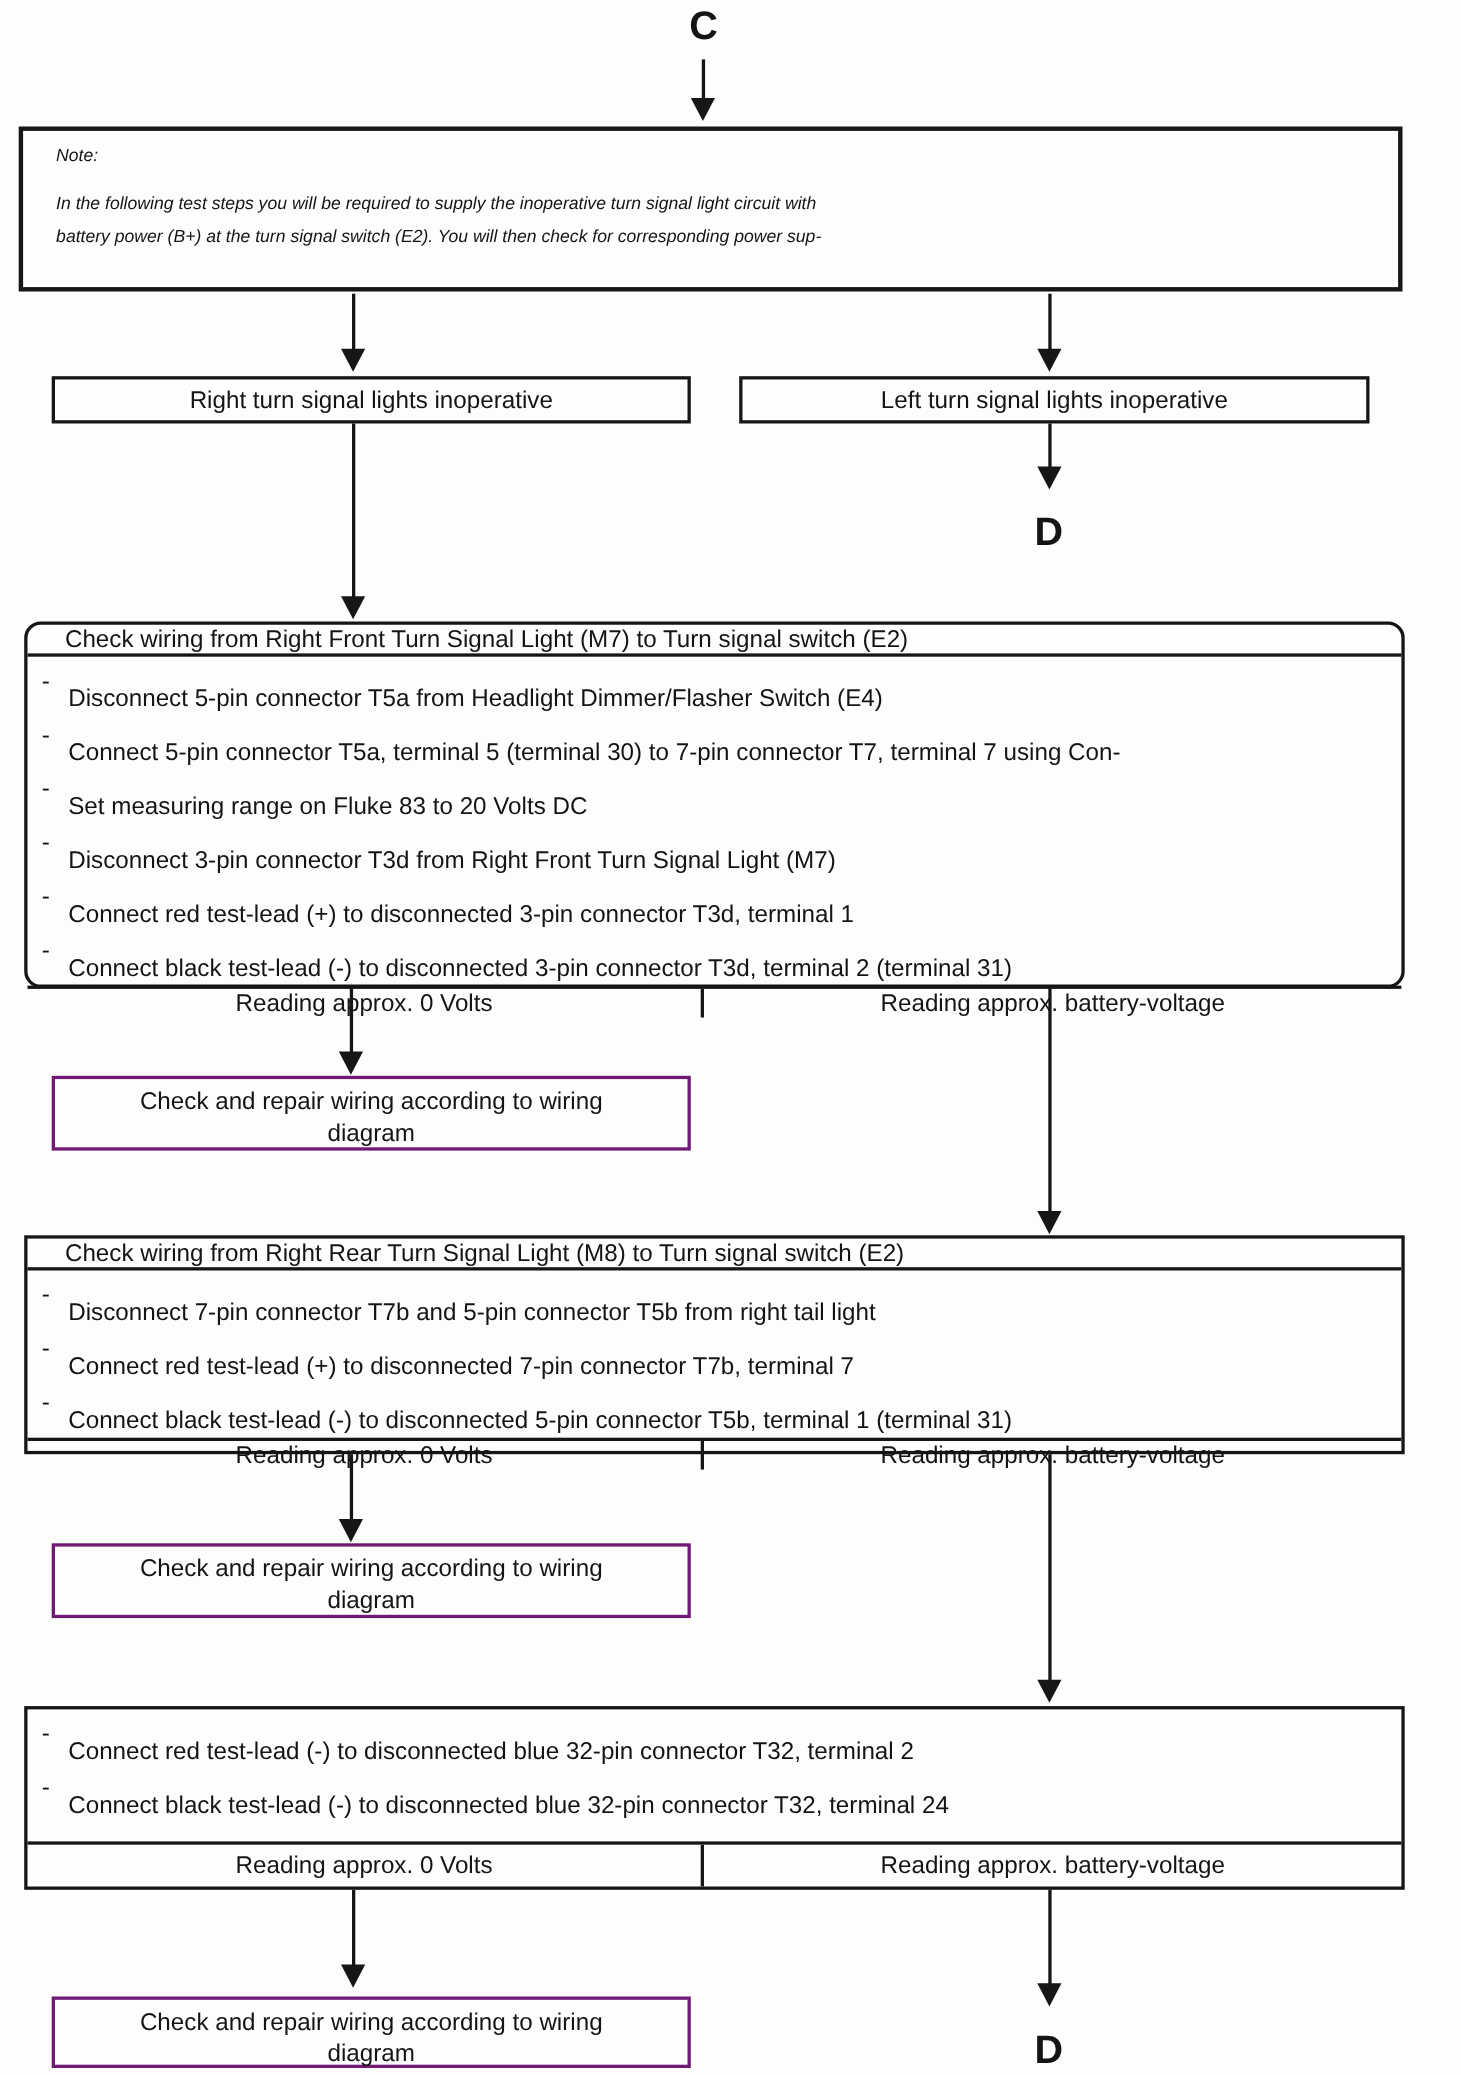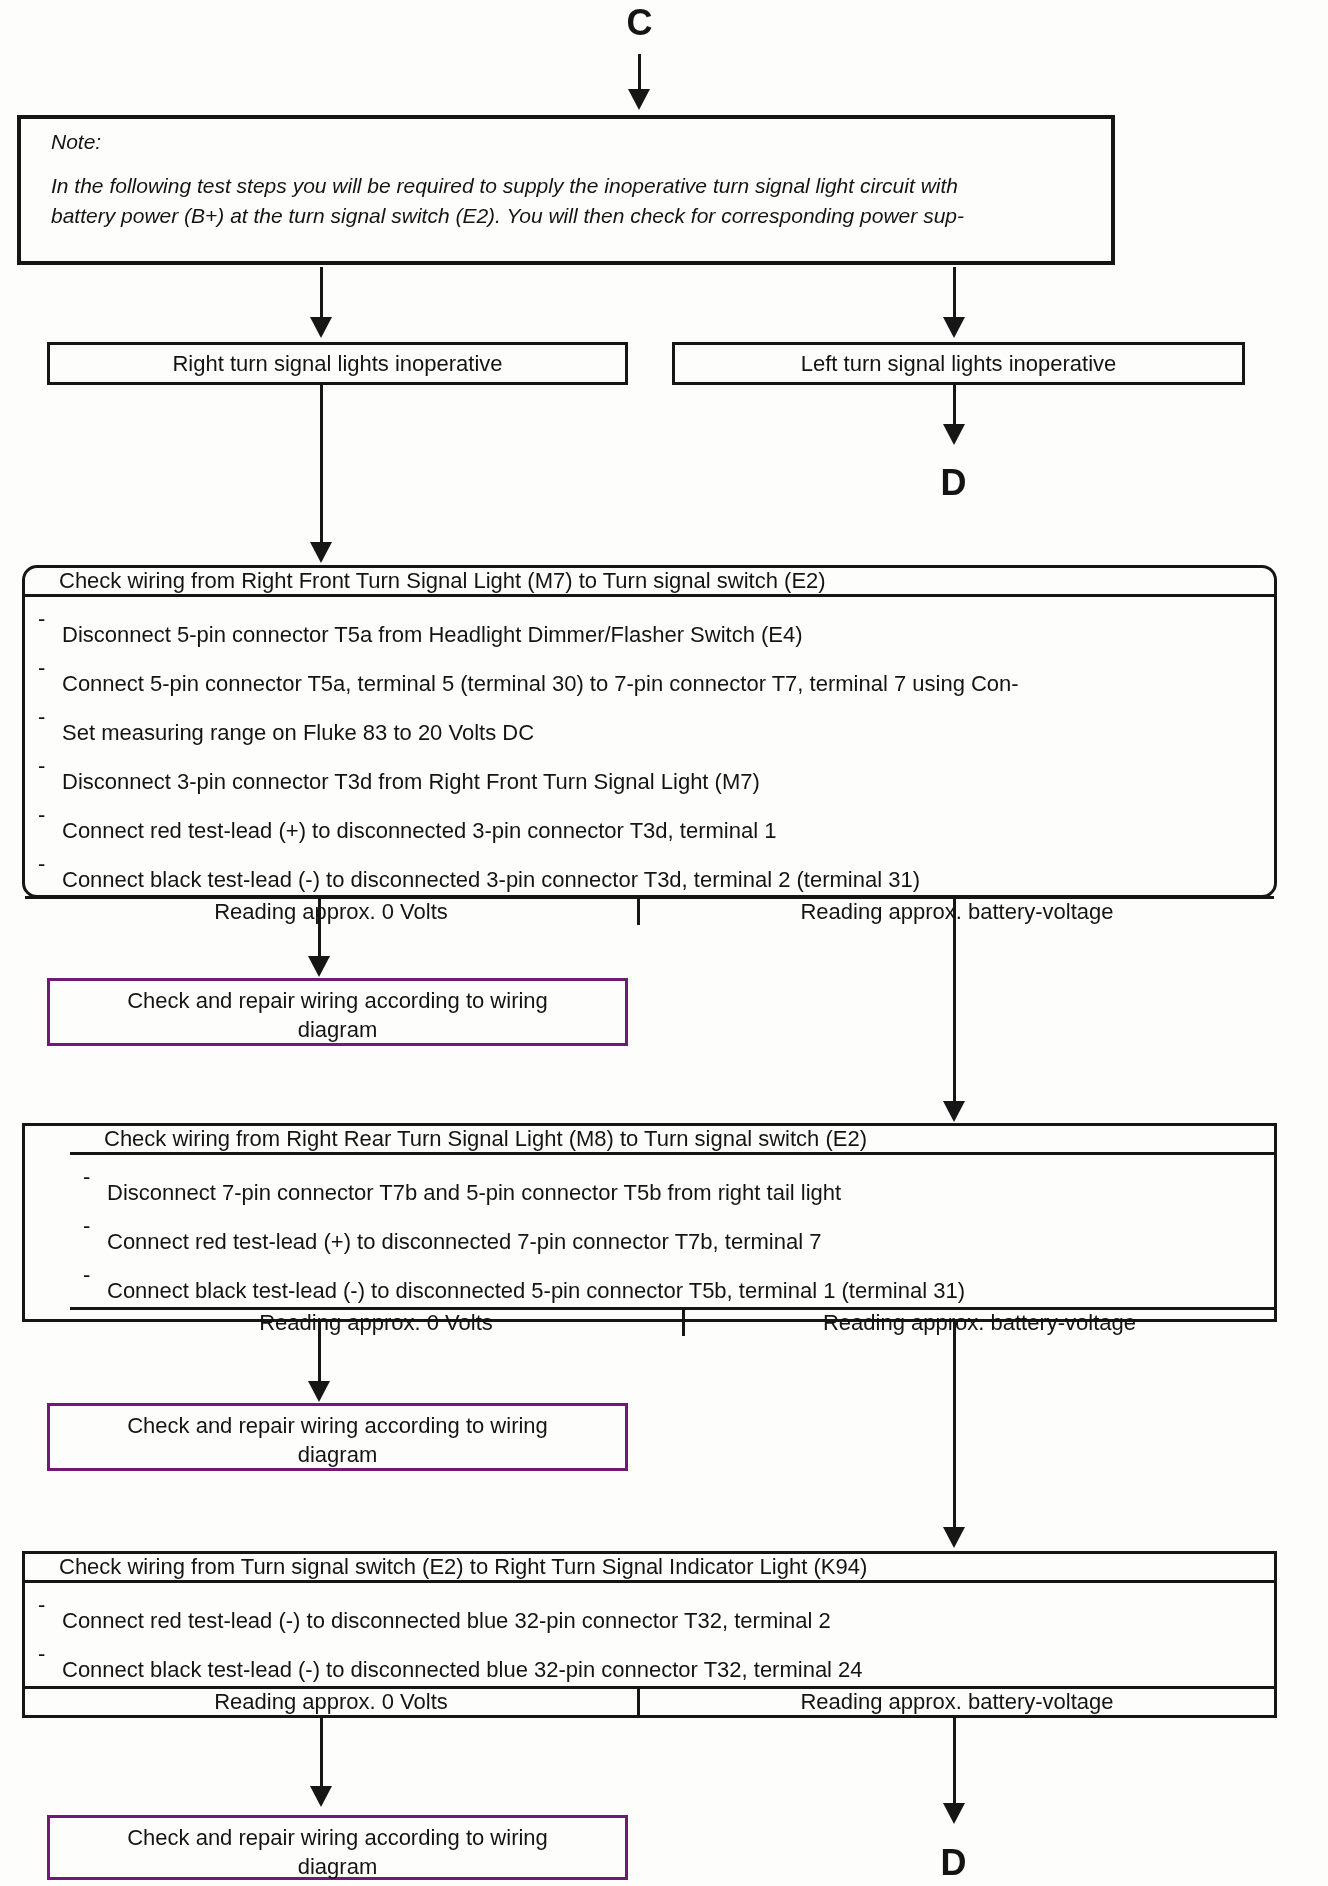--- a/index.html
+++ b/index.html
@@ -20,24 +20,24 @@
   .vline{position:absolute;width:3px;background:#161616;}
   
   .ahead{
     position:absolute;width:0;height:0;
     border-left:11px solid transparent;
     border-right:11px solid transparent;
     border-top:21px solid #161616;
   }
   
   .note-box{
-    position:absolute;left:17px;top:115px;width:1098px;height:150px;
+    position:absolute;left:17px;top:115px;width:1258px;height:150px;
     border:4px solid #161616;background:#fdfdfc;
     box-sizing:border-box;
-    font-style:italic;font-size:21px;
+    font-style:italic;font-size:16px;
     padding:10px 18px 4px 30px;
   }
   .note-label{margin-bottom:16px;line-height:26px;}
   .note-line{line-height:30px;}
   
   .branch-box{
     position:absolute;height:43px;
     border:3px solid #161616;background:#fdfdfc;box-sizing:border-box;
     display:flex;align-items:center;justify-content:center;
     font-size:22px;
@@ -147,21 +147,21 @@
   <div class="vline" style="left:318px;top:898px;height:60px;"></div>
   <div class="ahead" style="left:308px;top:956px;"></div>
   <div class="repair-box" style="top:978px;height:68px;">
     <div>Check and repair wiring according to wiring</div>
     <div>diagram</div>
   </div>
 
   <div class="vline" style="left:953px;top:898px;height:205px;"></div>
   <div class="ahead" style="left:943px;top:1101px;"></div>
 
-  <div class="step-box" style="top:1123px;height:199px;padding-left:45px;">
+  <div class="step-box" style="top:1123px;height:199px;">
     <div class="step-header">Check wiring from Right Rear Turn Signal Light (M8) to Turn signal switch (E2)</div>
     <div class="step-body">
       <div class="bullet-line">
         <span class="bullet-marker">-</span>
         <span class="bullet-text">Disconnect 7-pin connector T7b and 5-pin connector T5b from right tail light</span>
       </div>
       <div class="bullet-line">
         <span class="bullet-marker">-</span>
         <span class="bullet-text">Connect red test-lead (+) to disconnected 7-pin connector T7b, terminal 7</span>
       </div>
@@ -180,21 +180,20 @@
   <div class="ahead" style="left:308px;top:1381px;"></div>
   <div class="repair-box" style="top:1403px;height:68px;">
     <div>Check and repair wiring according to wiring</div>
     <div>diagram</div>
   </div>
 
   <div class="vline" style="left:953px;top:1322px;height:207px;"></div>
   <div class="ahead" style="left:943px;top:1527px;"></div>
 
   <div class="step-box" style="top:1551px;height:167px;">
-    <div class="step-header">Check wiring from Turn signal switch (E2) to Right Turn Signal Indicator Light (K94)</div>
     <div class="step-body">
       <div class="bullet-line">
         <span class="bullet-marker">-</span>
         <span class="bullet-text">Connect red test-lead (-) to disconnected blue 32-pin connector T32, terminal 2</span>
       </div>
       <div class="bullet-line">
         <span class="bullet-marker">-</span>
         <span class="bullet-text">Connect black test-lead (-) to disconnected blue 32-pin connector T32, terminal 24</span>
       </div>
     </div>

